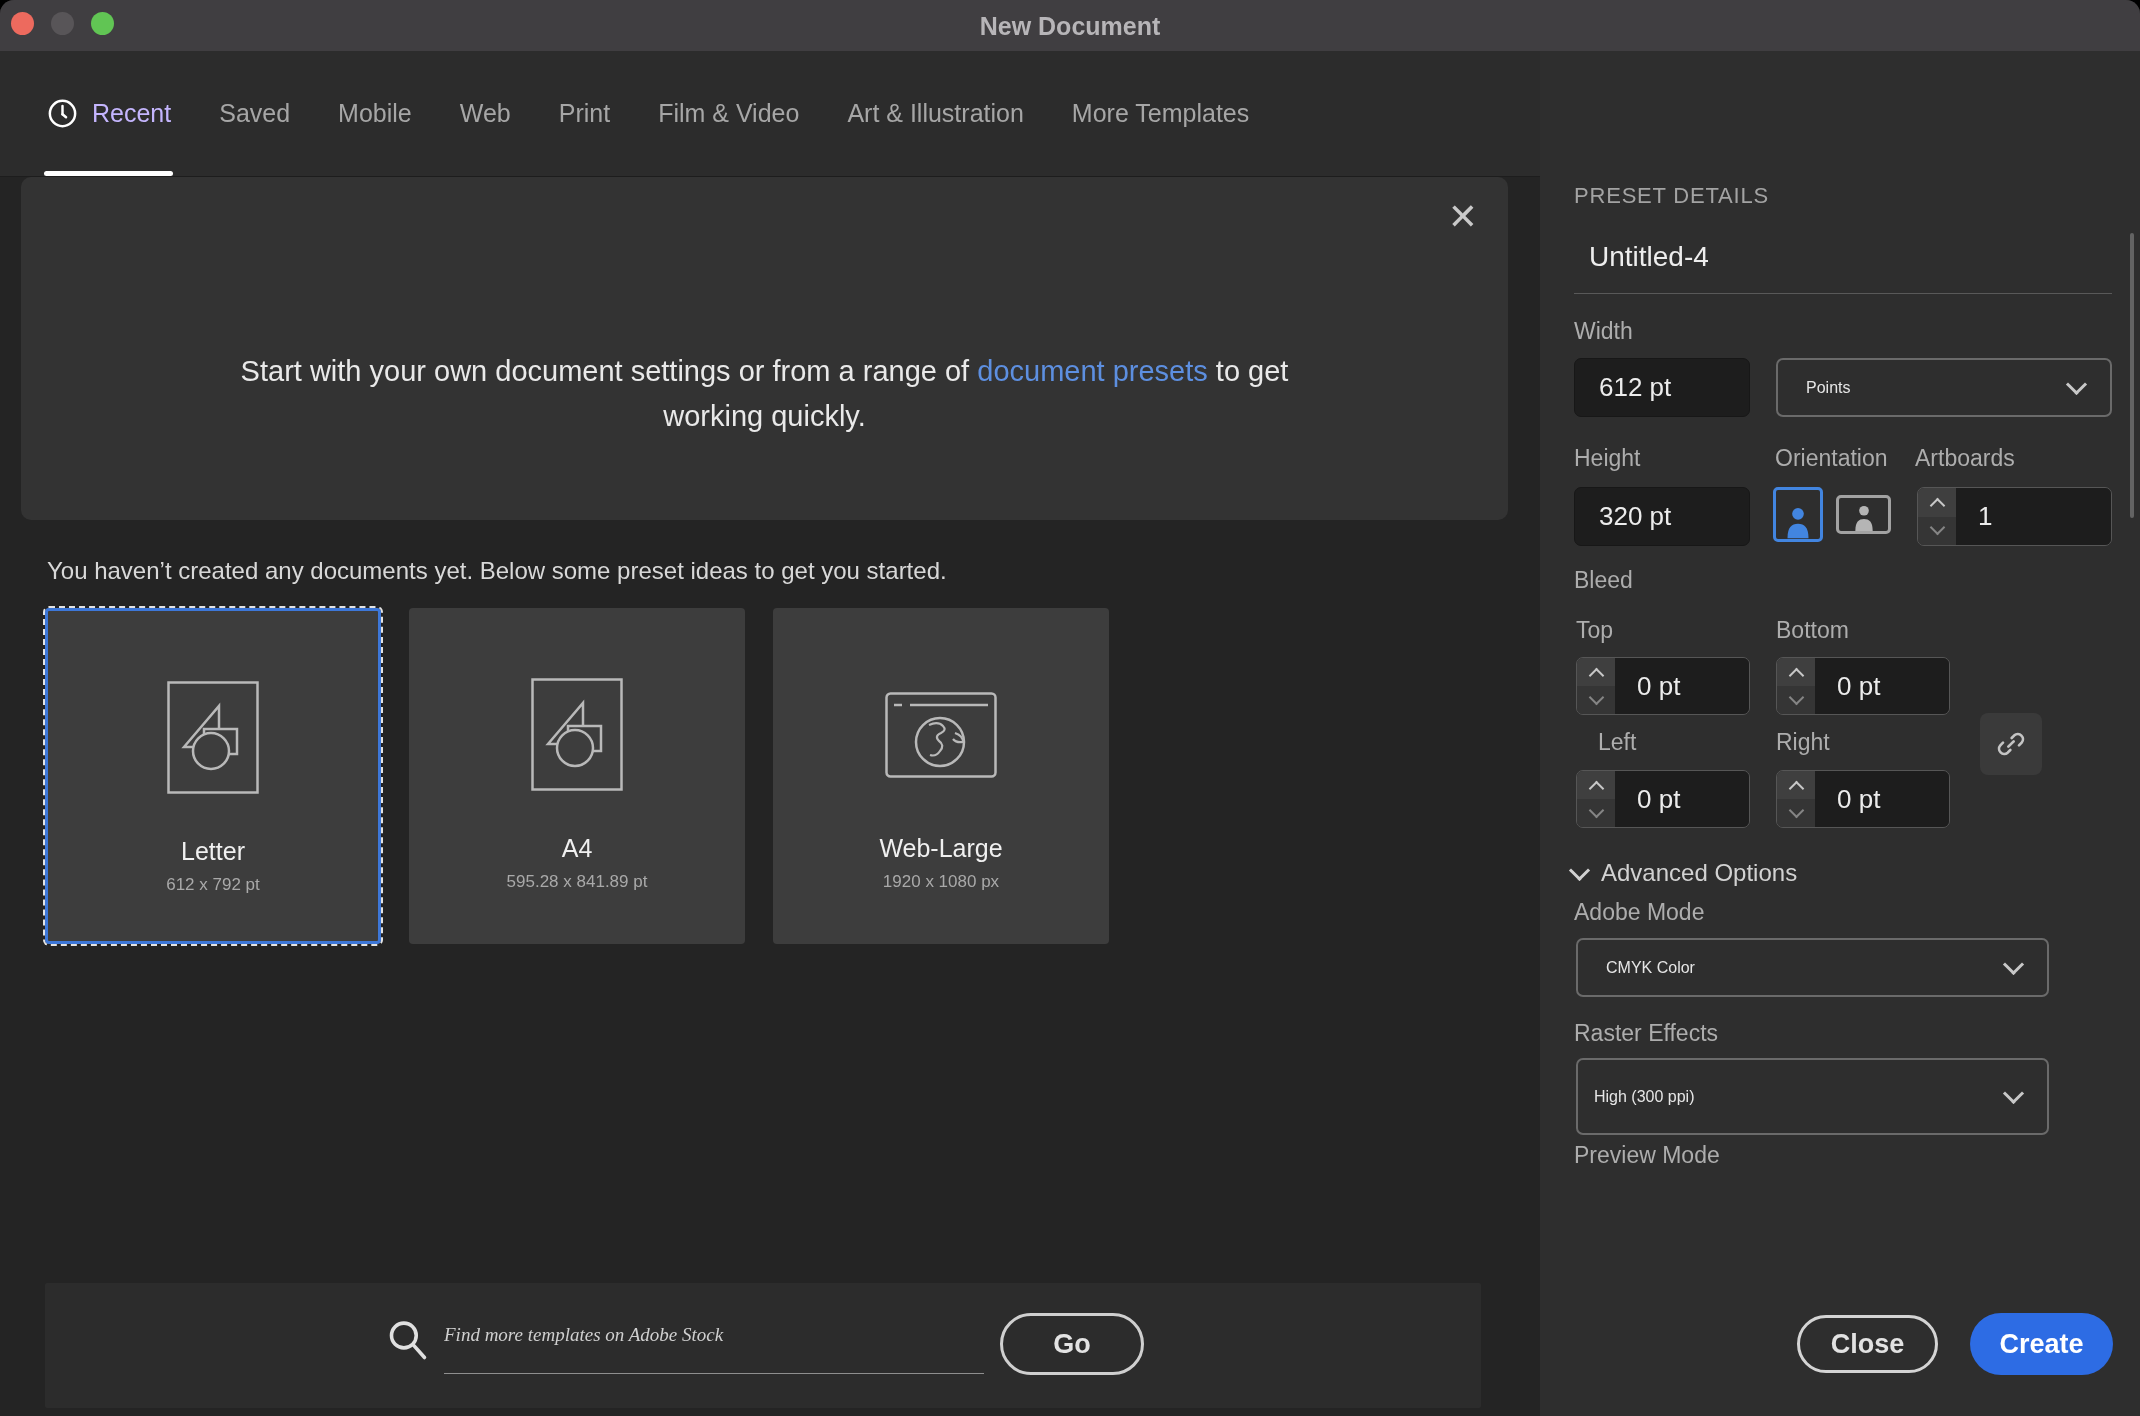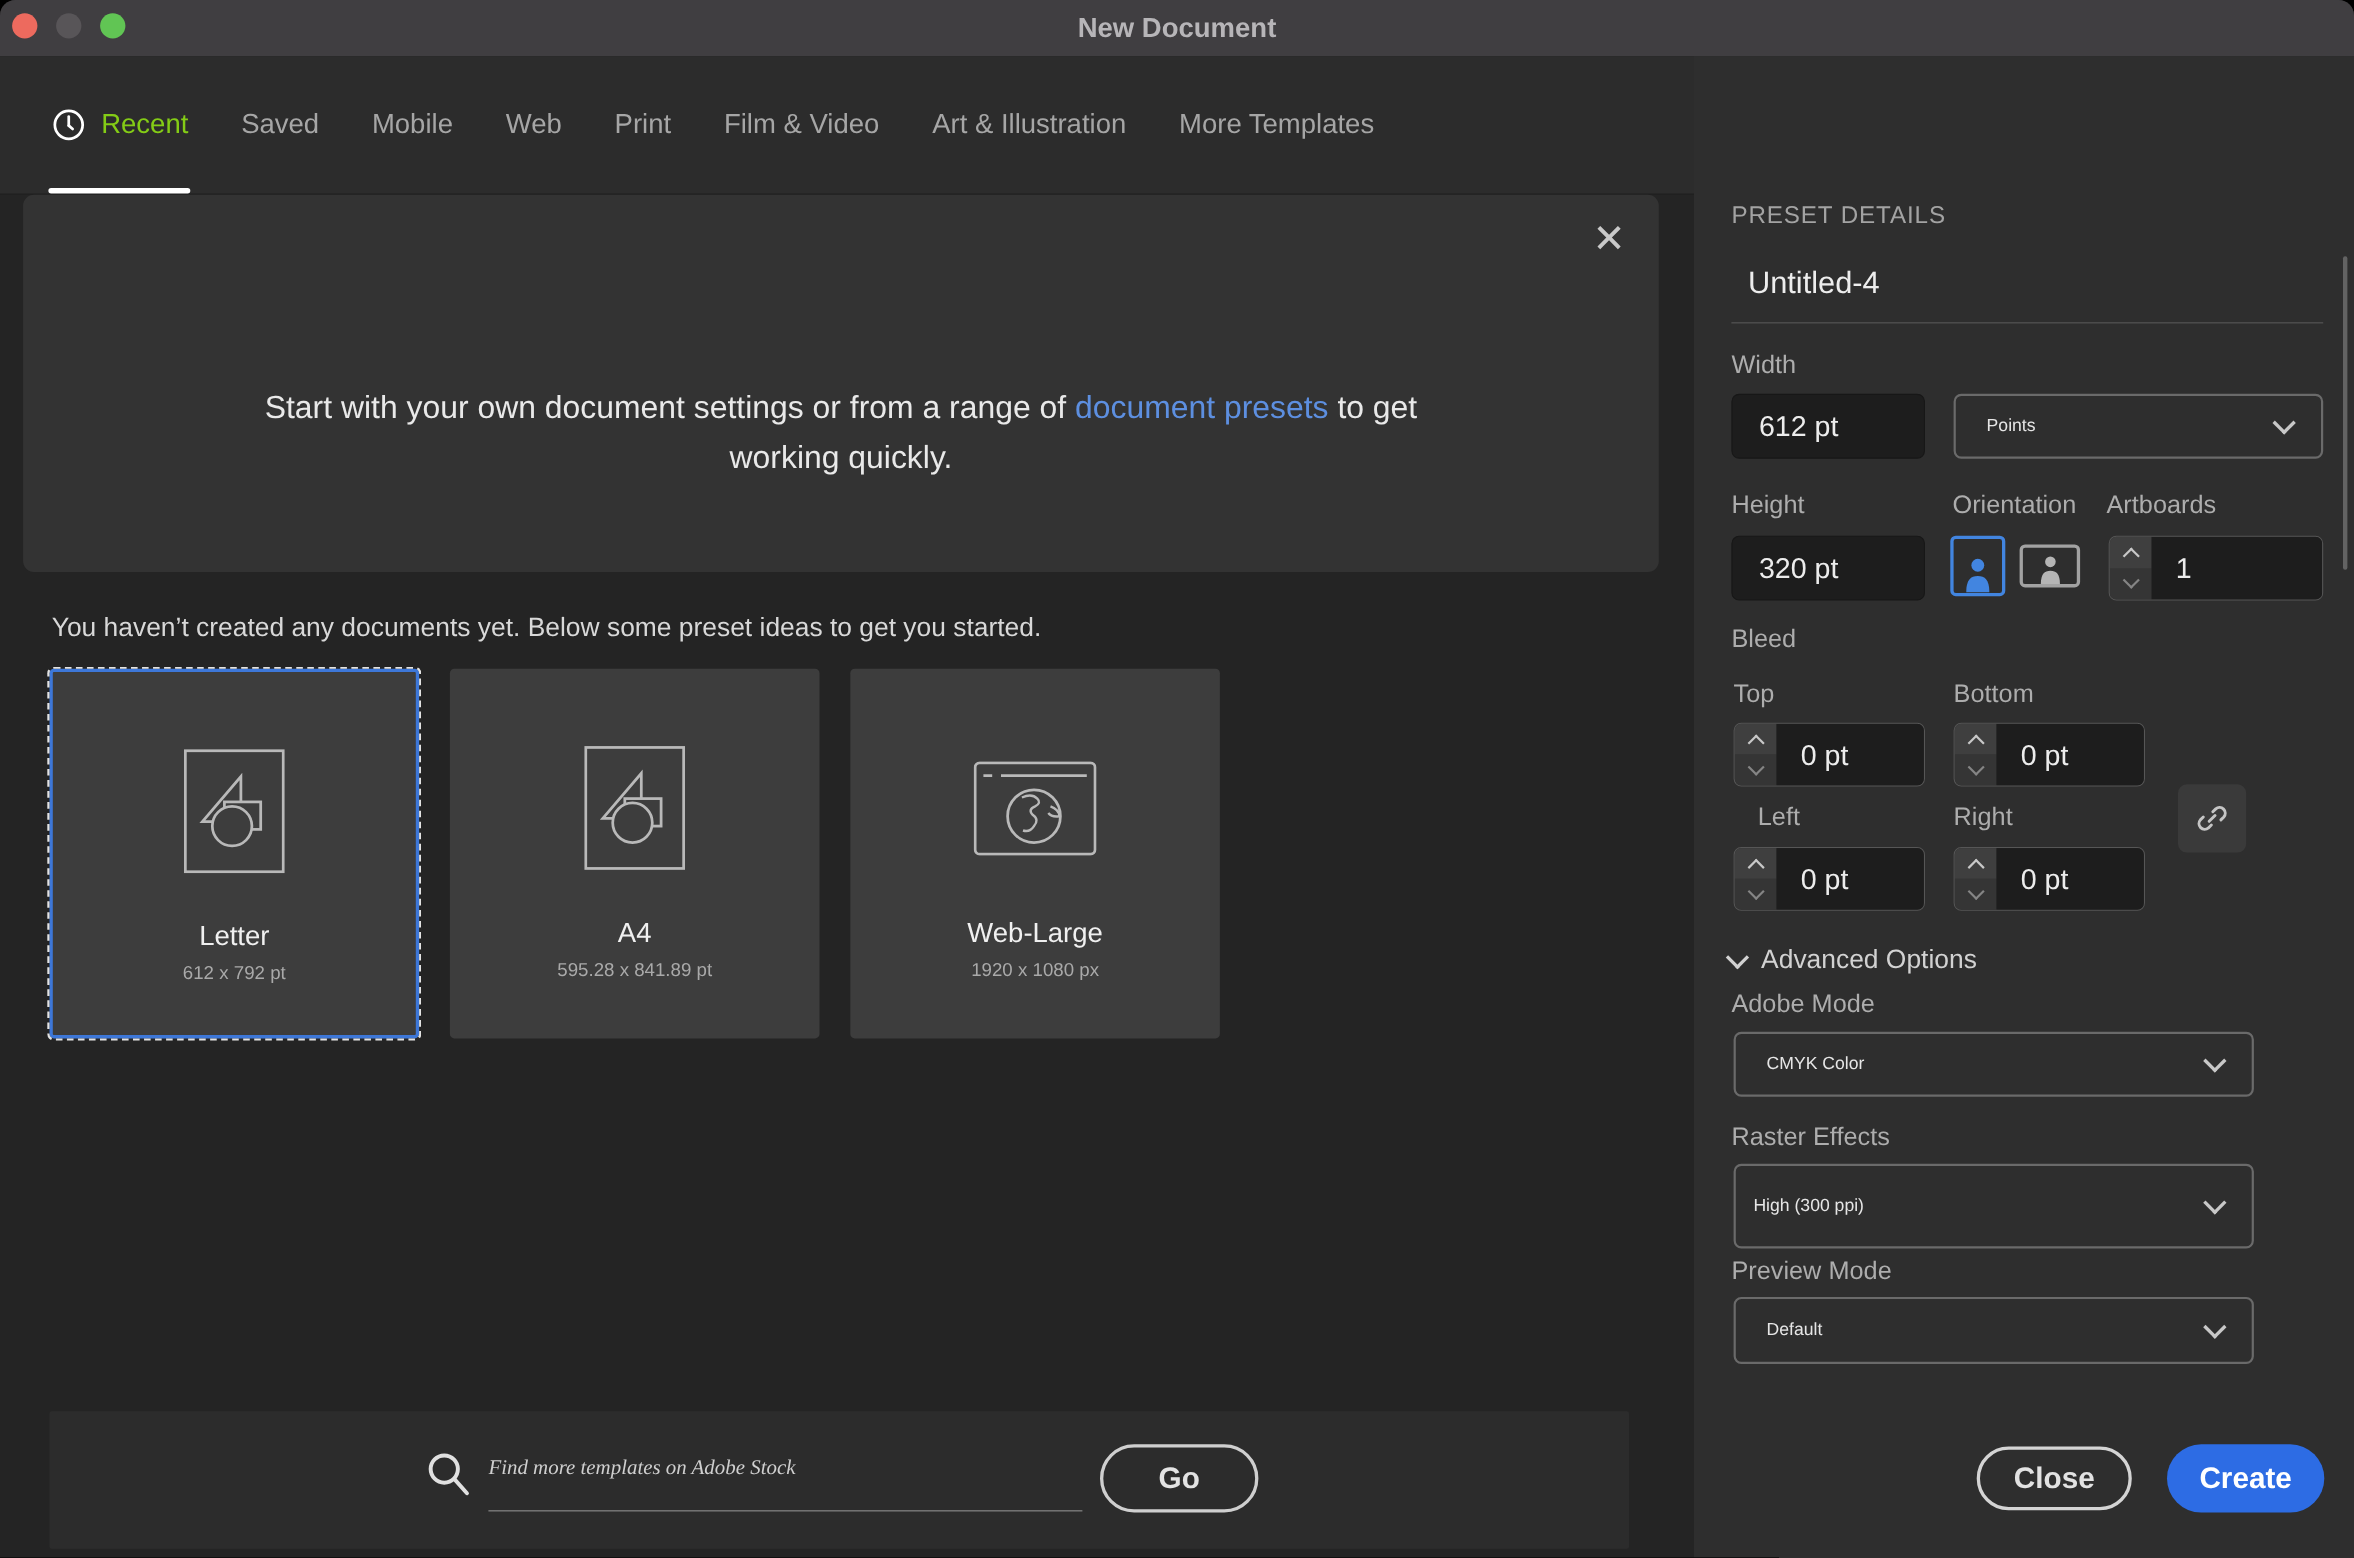--- a/index.html
+++ b/index.html
@@ -13,21 +13,21 @@
   .light.red{background:var(--traffic-red,#ed6a5e);}
   .light.gray{background:var(--traffic-gray,#585558);}
   .light.green{background:var(--traffic-green,#61c554);}
   .win-title{position:absolute;left:0;right:0;top:0;height:51px;line-height:52px;text-align:center;
     font-size:25px;font-weight:bold;color:#b7b5b8;}
 
   
   .tabbar{position:absolute;left:0;top:51px;width:2140px;height:126px;background:#2c2c2c;
     display:flex;align-items:stretch;padding-left:46px;box-sizing:border-box;gap:48px;border-bottom:1px solid #1d1d1d;}
   .tab{display:flex;align-items:center;gap:13px;position:relative;color:#a6a6a6;font-size:25px;cursor:default;}
-  .tab.active{color:#84cc16;text-align:center;}
+  .tab.active{color:#c4b5fd;text-align:center;}
   .tab.active::after{content:'';position:absolute;left:-2px;right:-2px;bottom:0;height:5px;background:#fff;border-radius:3px;}
   .clock-svg{width:33px;height:33px;}
 
   
   .main{position:absolute;left:0;top:177px;width:1540px;height:1239px;background:#242424;}
 
   .hero{position:absolute;left:21px;top:0;width:1487px;height:343px;background:#333333;border-radius:10px;}
   .hero-title{position:absolute;left:0;right:0;top:80px;text-align:center;font-size:56px;font-weight:500;color:#f4f4f4;letter-spacing:.5px;}
   .hero-sub{position:absolute;left:50%;transform:translateX(-50%);top:172px;width:1120px;text-align:center;
     font-size:29px;line-height:45px;color:#e9e9e9;}
@@ -322,24 +322,20 @@
       <span class="chev down"></span>
     </div>
 
     <div class="sb-label" style="left:34px;top:969px;">Raster Effects</div>
     <div class="dropdown" style="left:36px;top:1007px;width:473px;height:77px;padding-left:16px;">
       <span class="dd-text">High (300 ppi)</span>
       <span class="chev down"></span>
     </div>
 
     <div class="sb-label" style="left:34px;top:1091px;">Preview Mode</div>
-    <div class="dropdown" style="left:36px;top:1128px;width:473px;height:61px;">
-      <span class="dd-text">Default</span>
-      <span class="chev down"></span>
-    </div>
 
     <div class="close-btn">Close</div>
     <div class="create-btn">Create</div>
 
     <div class="scroll-thumb"></div>
 
   </div>
 
 </div>
 

